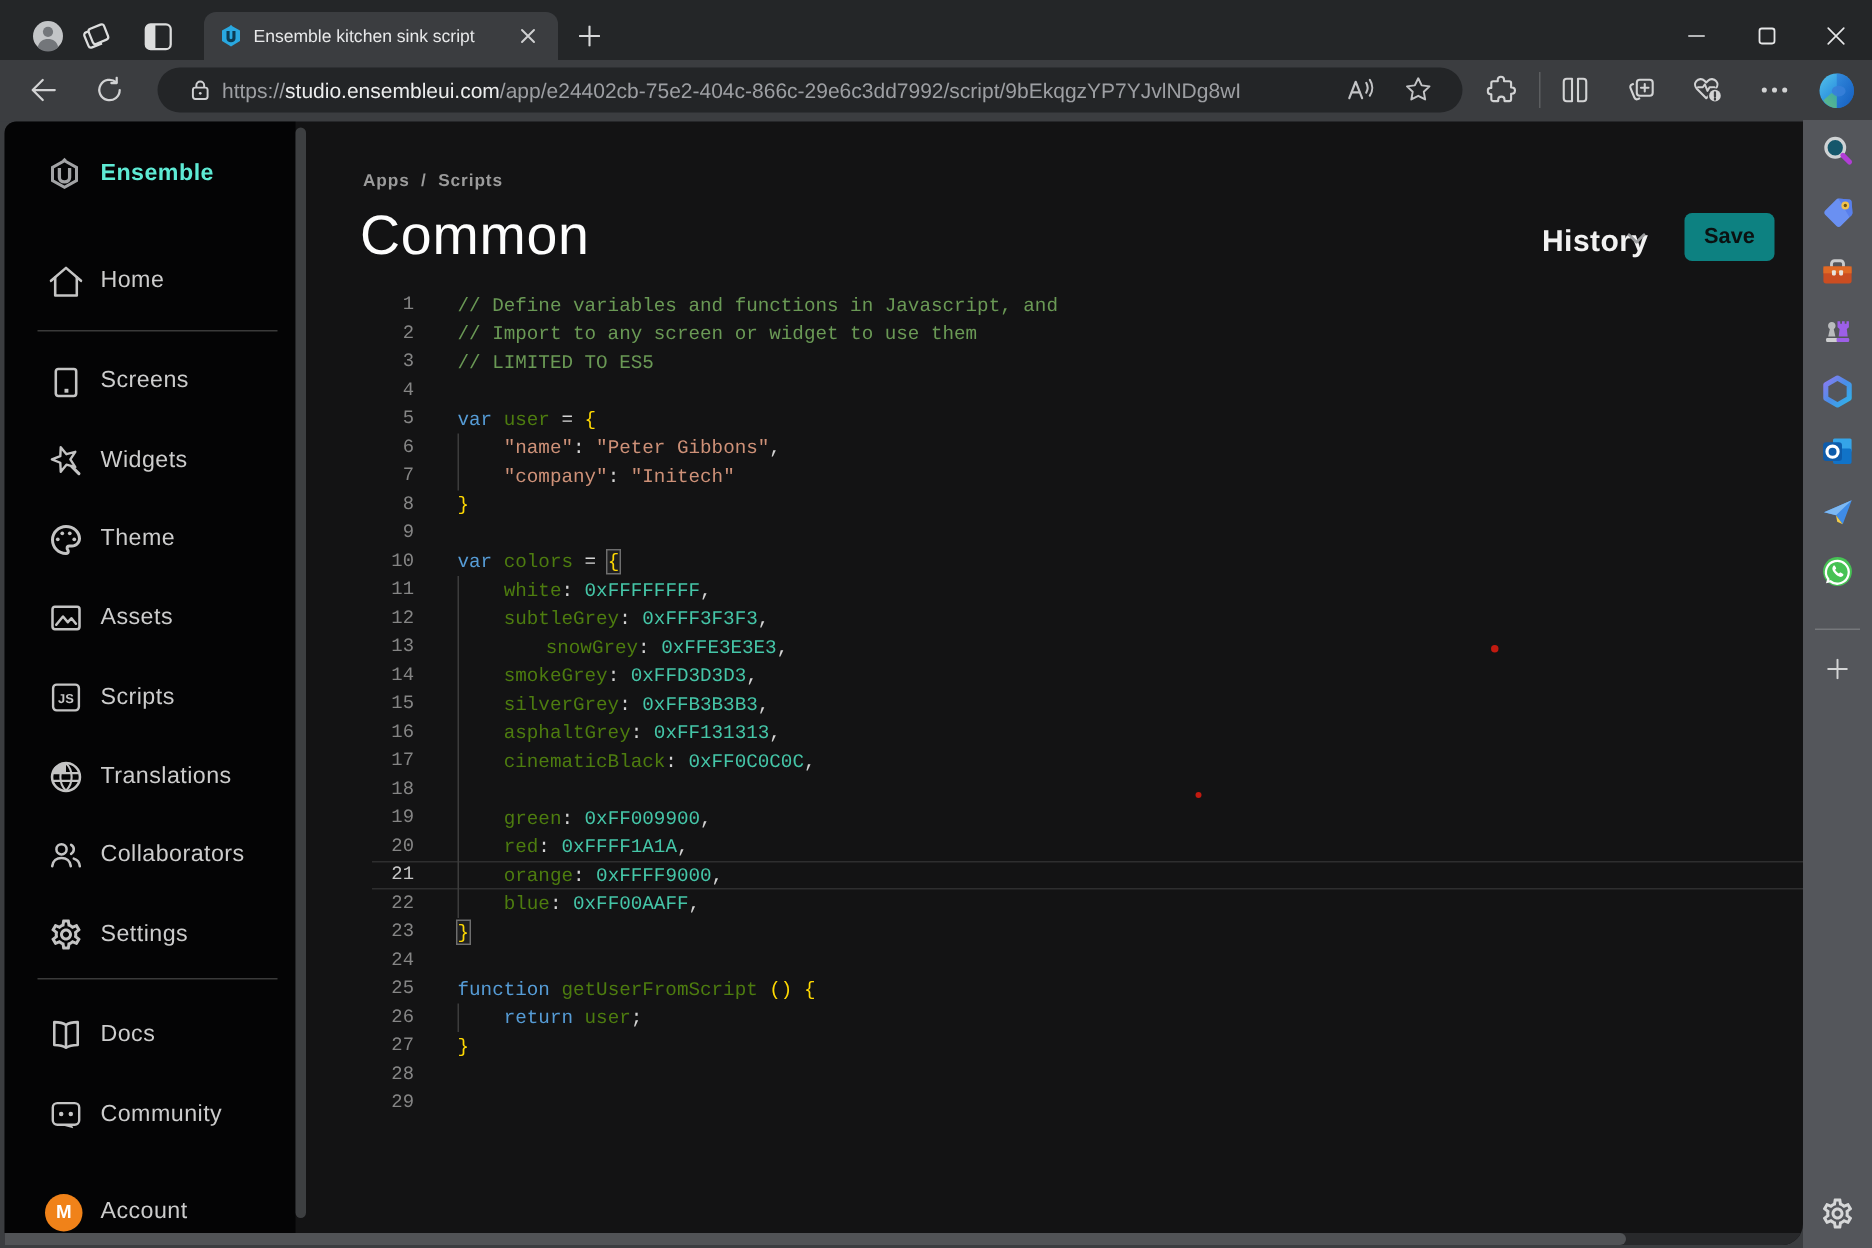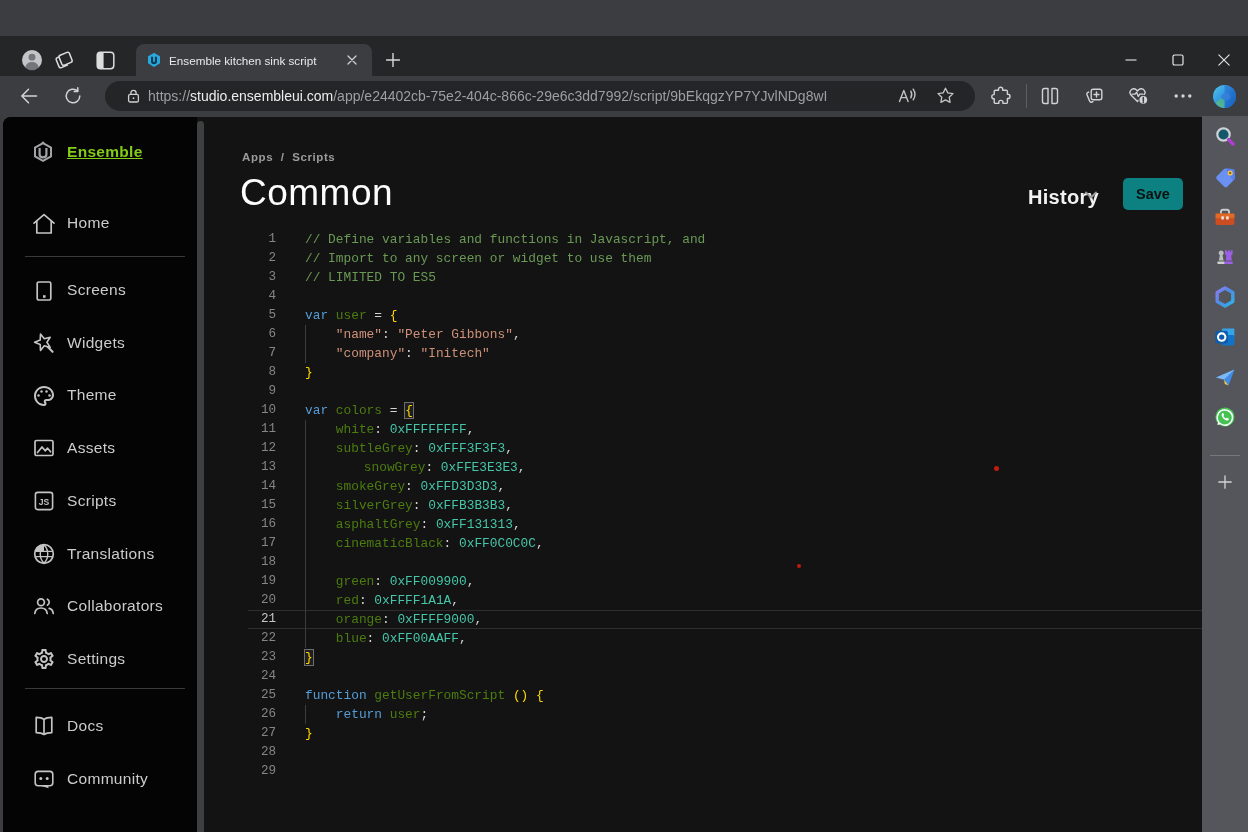--- a/index.html
+++ b/index.html
@@ -1,18 +1,18 @@
 <!DOCTYPE html>
 <html><head>
 <meta charset="utf-8">
 <style>
 * { margin:0; padding:0; box-sizing:border-box; }
 html,body { width:1248px; height:832px; overflow:hidden; background:#3b3d40; font-family:"Liberation Sans",sans-serif; }
 .abs { position:absolute; }
-#win { position:relative; width:1248px; height:588px;margin-top:36px; }
+#win { position:relative; width:1248px; height:588px; }
 
 
 #titlebar { position:absolute; left:0; top:0; width:1248px; height:40px; background:#242628; }
 #tab { position:absolute; left:136px; top:8px; width:236px; height:32px; background:#3b3d40; border-radius:8px 8px 0 0; }
 #tab .title { position:absolute; left:33px; top:9.5px; font-size:11.7px; color:#e8e9ea; white-space:nowrap; }
 
 #toolbar { position:absolute; left:0; top:40px; width:1248px; height:41px; background:#3b3d40; }
 #pill { position:absolute; left:105px; top:5px; width:870px; height:30px; background:#232527; border-radius:15px; }
 #urltext { position:absolute; left:43px; top:6.5px; font-size:14px; color:#9d9fa3; white-space:nowrap; letter-spacing:0px; }
 #urltext b { color:#eceded; font-weight:normal; }
@@ -189,21 +189,21 @@
     </svg>
   </div>
   <div id="content">
     <div id="nav">
 
       <svg class="navicon" style="left:28px;top:23px;" width="22" height="22" viewBox="0 0 24 24" fill="none" stroke="#a2a3a5" stroke-width="2">
         <path d="M12 3.2 L20 7.6 L20 16.4 L12 20.8 L4 16.4 L4 7.6 Z" fill="none"></path>
         <path d="M8.6 8 L8.6 14.4 C8.6 16.2 10 17.3 12 17.3 C14 17.3 15.4 16.2 15.4 14.4 L15.4 8" stroke-width="2.2"></path>
         <path d="M10.5 2.6 L12 1.2 L13.5 2.6 L12 4 Z" fill="#a2a3a5" stroke="none"></path>
       </svg>
-      <div class="navitem" style="top:25.5px;font-weight:bold;color:#84cc16;font-size:15.5px;text-decoration:underline;">Ensemble</div>
+      <div class="navitem" style="top:25.5px;font-weight:bold;color:#5eead4;font-size:15.5px;">Ensemble</div>
 
       <svg class="navicon" style="top:95px;" width="23" height="23" viewBox="0 0 24 24" fill="none" stroke="#c4c4c4" stroke-width="1.7" stroke-linecap="round" stroke-linejoin="round">
         <path d="M2 11.2 L12 2.6 L22 11.2"></path>
         <path d="M4.8 9 L4.8 21 L19.2 21 L19.2 9"></path>
       </svg>
       <div class="navitem" style="top:97px;">Home</div>
       <div class="navdiv" style="top:139px;"></div>
 
       <svg class="navicon" style="top:162px;" width="23" height="23" viewBox="0 0 24 24" fill="none" stroke="#c4c4c4" stroke-width="1.7">
         <rect x="5.2" y="3" width="13.6" height="18" rx="1.6"></rect>

